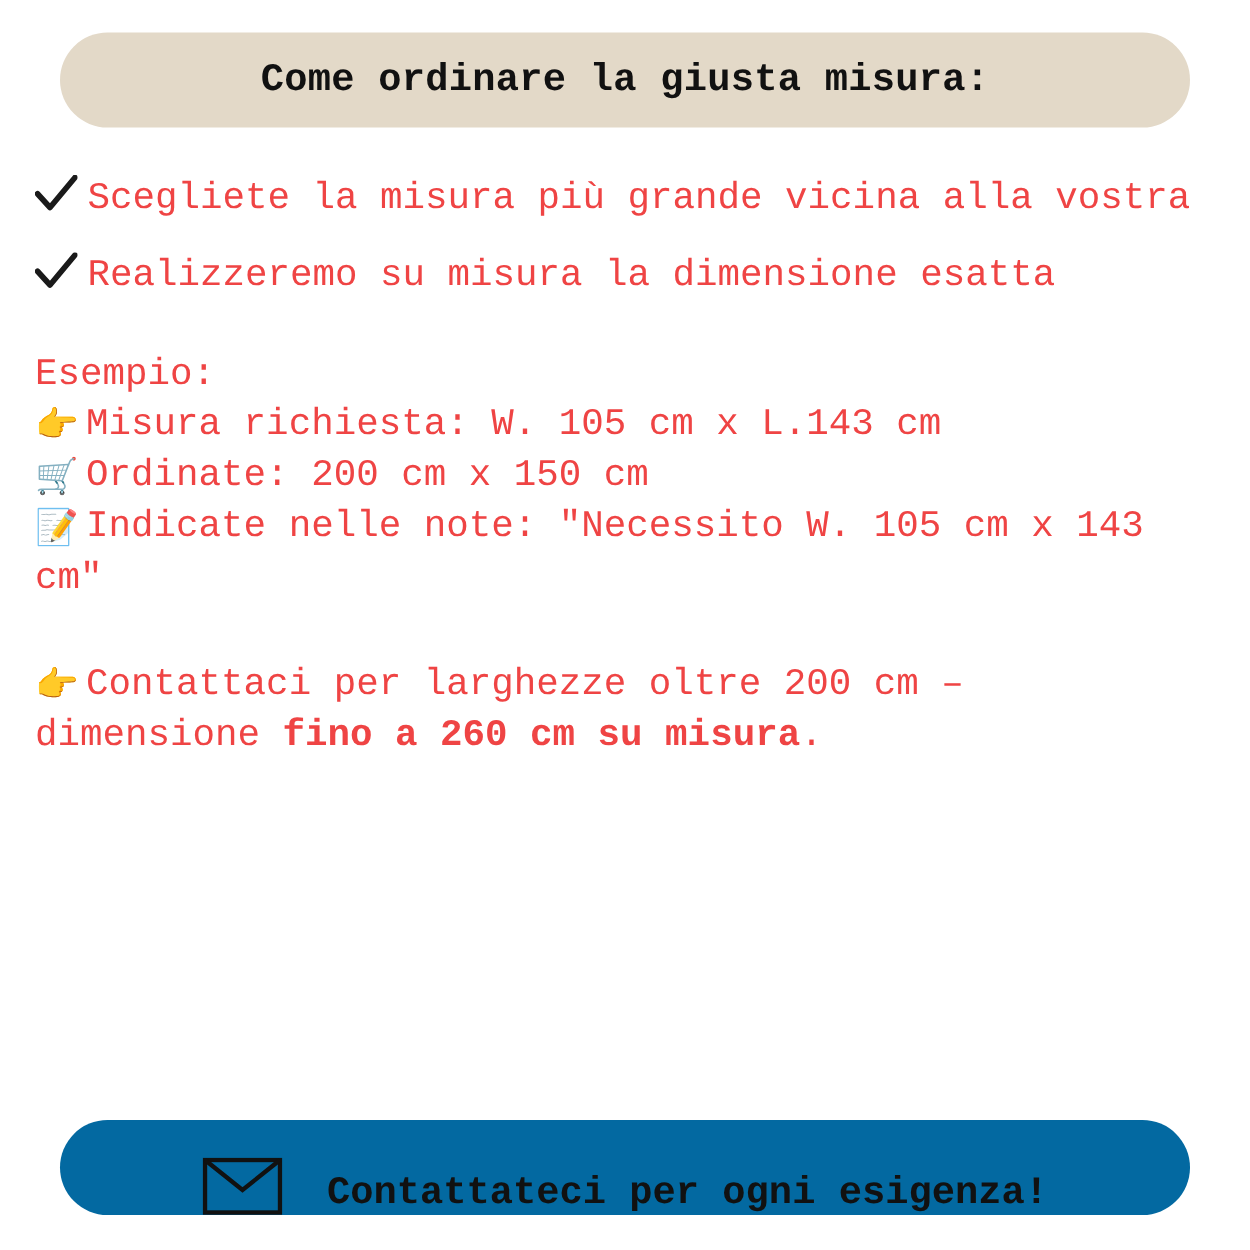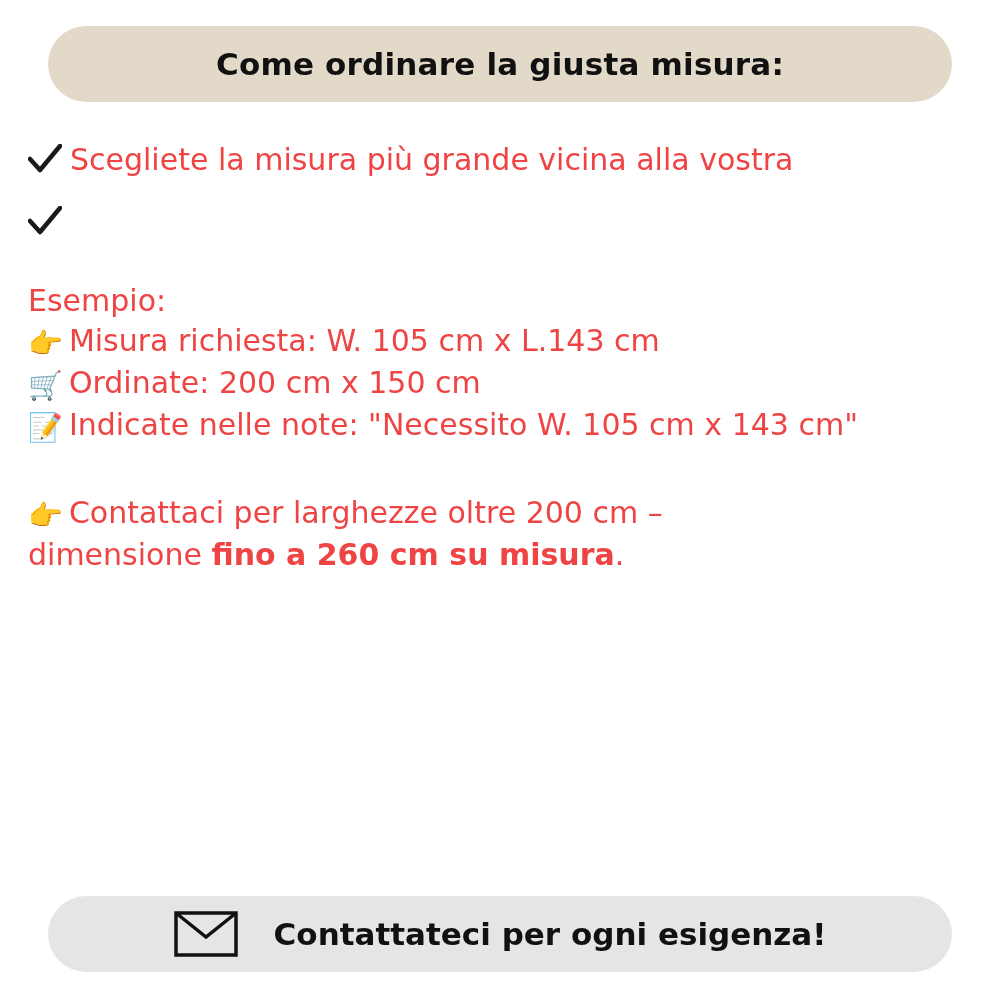--- a/index.html
+++ b/index.html
@@ -12,20 +12,21 @@
     background: #ffffff;
     font-family: "DejaVu Sans", "Liberation Sans", sans-serif;
     color: #1a1a1a;
     overflow: hidden;
   }
   .page {
     position: relative;
     width: 952px;
     height: 1000px;
     box-sizing: border-box;
+    font-family: Liberation Mono, monospace;
   }
 
   
   .header-pill {
     position: absolute;
     left: 48px;
     top: 26px;
     width: 904px;
     height: 76px;
     background: #e3d9c8;
@@ -64,24 +65,24 @@
   .checkmark-svg { vertical-align: -4px; margin-right: 8px; }
   .emoji { font-size: 28px; margin-right: 6px; vertical-align: -2px; }
 
   
   .footer-pill {
     position: absolute;
     left: 48px;
     top: 896px;
     width: 904px;
     height: 76px;
-    background: #e5e5e5;
+    background: #0369a1;
     border-radius: 40px;
     display: flex;
-    align-items: center;
+    align-items: flex-end;
     justify-content: center;
     gap: 36px;
   }
   .footer-pill .ftext {
     font-size: 31px;
     font-weight: bold;
     color: #111111;
   }
   .env-icon { display: block; }
 </style>
@@ -100,21 +101,21 @@
       <svg class="checkmark-svg" width="34" height="30" viewBox="0 0 34 30">
         <path d="M2 15 L12 26 L32 2" stroke="#1a1a1a" stroke-width="4.5" fill="none" stroke-linecap="round" stroke-linejoin="round"></path>
       </svg><span>Scegliete la misura più grande vicina alla vostra</span>
     </div>
 
     <div class="spacer-sm"></div>
 
     <div class="line">
       <svg class="checkmark-svg" width="34" height="30" viewBox="0 0 34 30">
         <path d="M2 15 L12 26 L32 2" stroke="#1a1a1a" stroke-width="4.5" fill="none" stroke-linecap="round" stroke-linejoin="round"></path>
-      </svg>
+      </svg><span>Realizzeremo su misura la dimensione esatta</span>
     </div>
 
     <div class="spacer-md"></div>
 
     <div class="line">Esempio:</div>
 
     <div class="line">
       <span class="emoji">👉</span><span>Misura richiesta: W. 105 cm x L.143 cm</span>
     </div>
 

